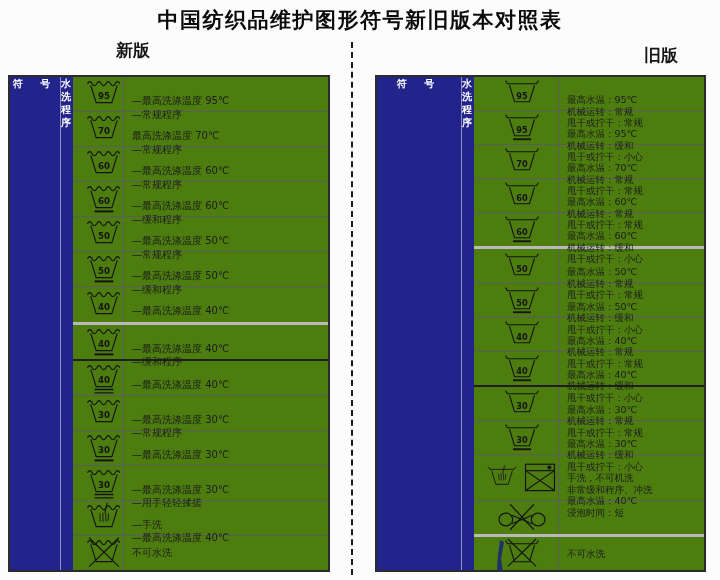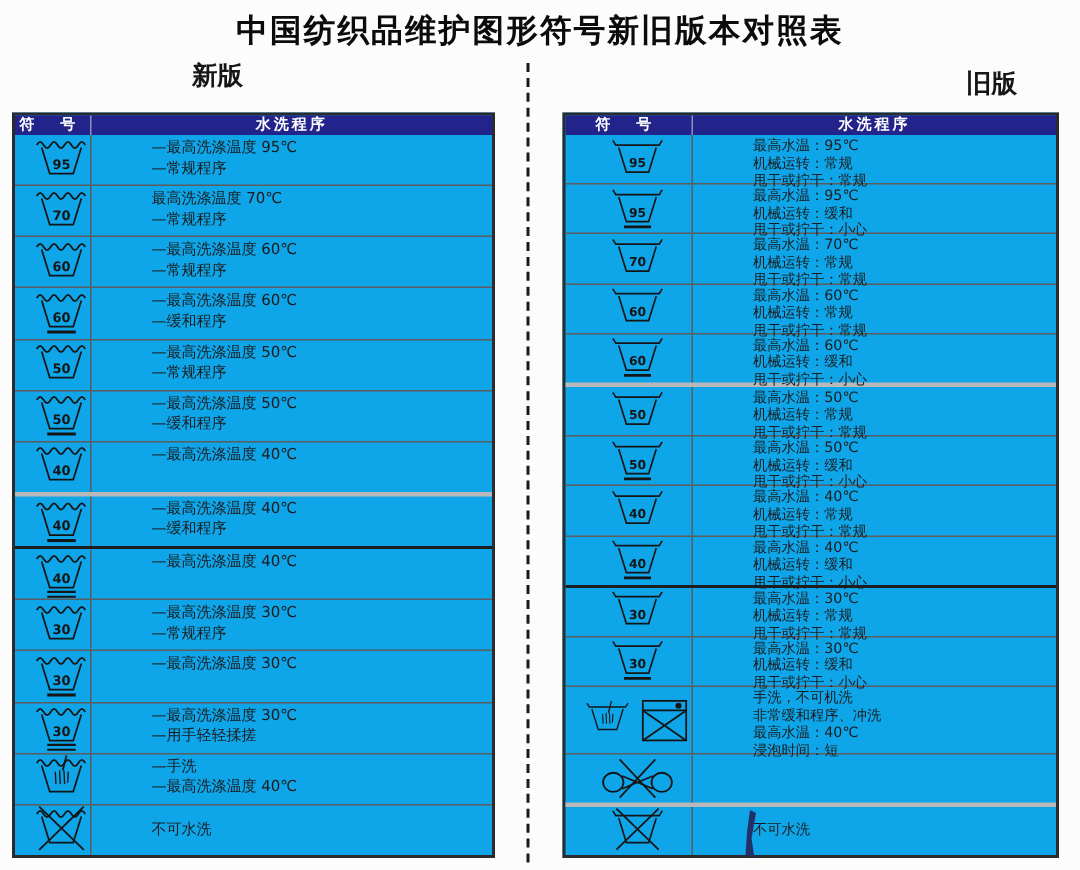--- a/index.html
+++ b/index.html
@@ -3,45 +3,45 @@
 <meta charset="utf-8">
 <style>
   html,body{margin:0;padding:0;}
   body{width:720px;height:580px;background:#fcfcfc;position:relative;overflow:hidden;
        font-family:"DejaVu Sans","Liberation Sans",sans-serif;color:#1c1c1c;}
   .title{position:absolute;top:6px;left:0;width:720px;text-align:center;
          font-family:"Liberation Serif",serif;font-size:21px;font-weight:bold;
          letter-spacing:1.5px;color:#0b0b0b;}
   .ver{position:absolute;font-family:"Liberation Serif",serif;font-size:17px;
        font-weight:bold;color:#161616;}
-  #ver-new{left:128px;top:39px;}
+  #ver-new{left:116px;top:39px;}
   #ver-old{left:644px;top:44px;}
   .mid-divider{position:absolute;left:351px;top:42px;height:533px;width:0;
                border-left:2px dashed #1a1a1a;}
-  .ctable{position:absolute;top:75px;display:flex;flex-direction:column;
-          border:2px solid #2b2b2b;background:#0ea5e9;box-sizing:border-box;}
+  .ctable{position:absolute;top:75px;display:flex;
+          border:2px solid #2b2b2b;background:#4d7c0f;box-sizing:border-box;}
   #left-table{left:8px;width:322px;height:497px;}
   #right-table{left:375px;width:331px;height:497px;}
   .thead{display:flex;background:#23238c;color:#fff;font-size:10px;font-weight:bold;
          flex:0 0 13px;line-height:13px;}
   .th-sym{text-align:center;letter-spacing:7px;border-right:1px solid #8f8fbf;box-sizing:border-box;}
   #left-table .th-sym{width:51px;}
   #right-table .th-sym{width:85px;}
   .th-proc{flex:1;text-align:center;letter-spacing:2px;}
   .tbody{display:flex;flex-direction:column;flex:1;min-height:0;}
   .trow{display:flex;flex:1;min-height:0;border-bottom:1px solid #5d5d5d;}
   .trow:last-child{border-bottom:none;}
   .trow.sep-gray{border-bottom:3px solid #b9b9b9;}
   .trow.sep-dark{border-bottom:2.5px solid #1e1e1e;}
   .sym{display:flex;align-items:center;justify-content:center;gap:6px;
        border-right:1px solid #5d5d5d;box-sizing:border-box;padding-left:12px;}
   #left-table .sym{width:51px;}
   #right-table .sym{width:85px;}
   .desc{flex:1;display:flex;flex-direction:column;justify-content:flex-start;
-        padding:2px 4px 0 8px;margin-left:32px;}
+        padding:17px 4px 0 8px;}
   .desc.vcenter{justify-content:center;padding-top:0;}
   #left-table .ln{font-size:10px;line-height:13.5px;white-space:pre;}
   #right-table .ln{font-size:9.5px;line-height:11.5px;white-space:pre;}
   svg{display:block;}
   .cursor{position:absolute;left:494px;top:540px;}
 </style>
 </head>
 <body>
 
 <div class="title">中国纺织品维护图形符号新旧版本对照表</div>

